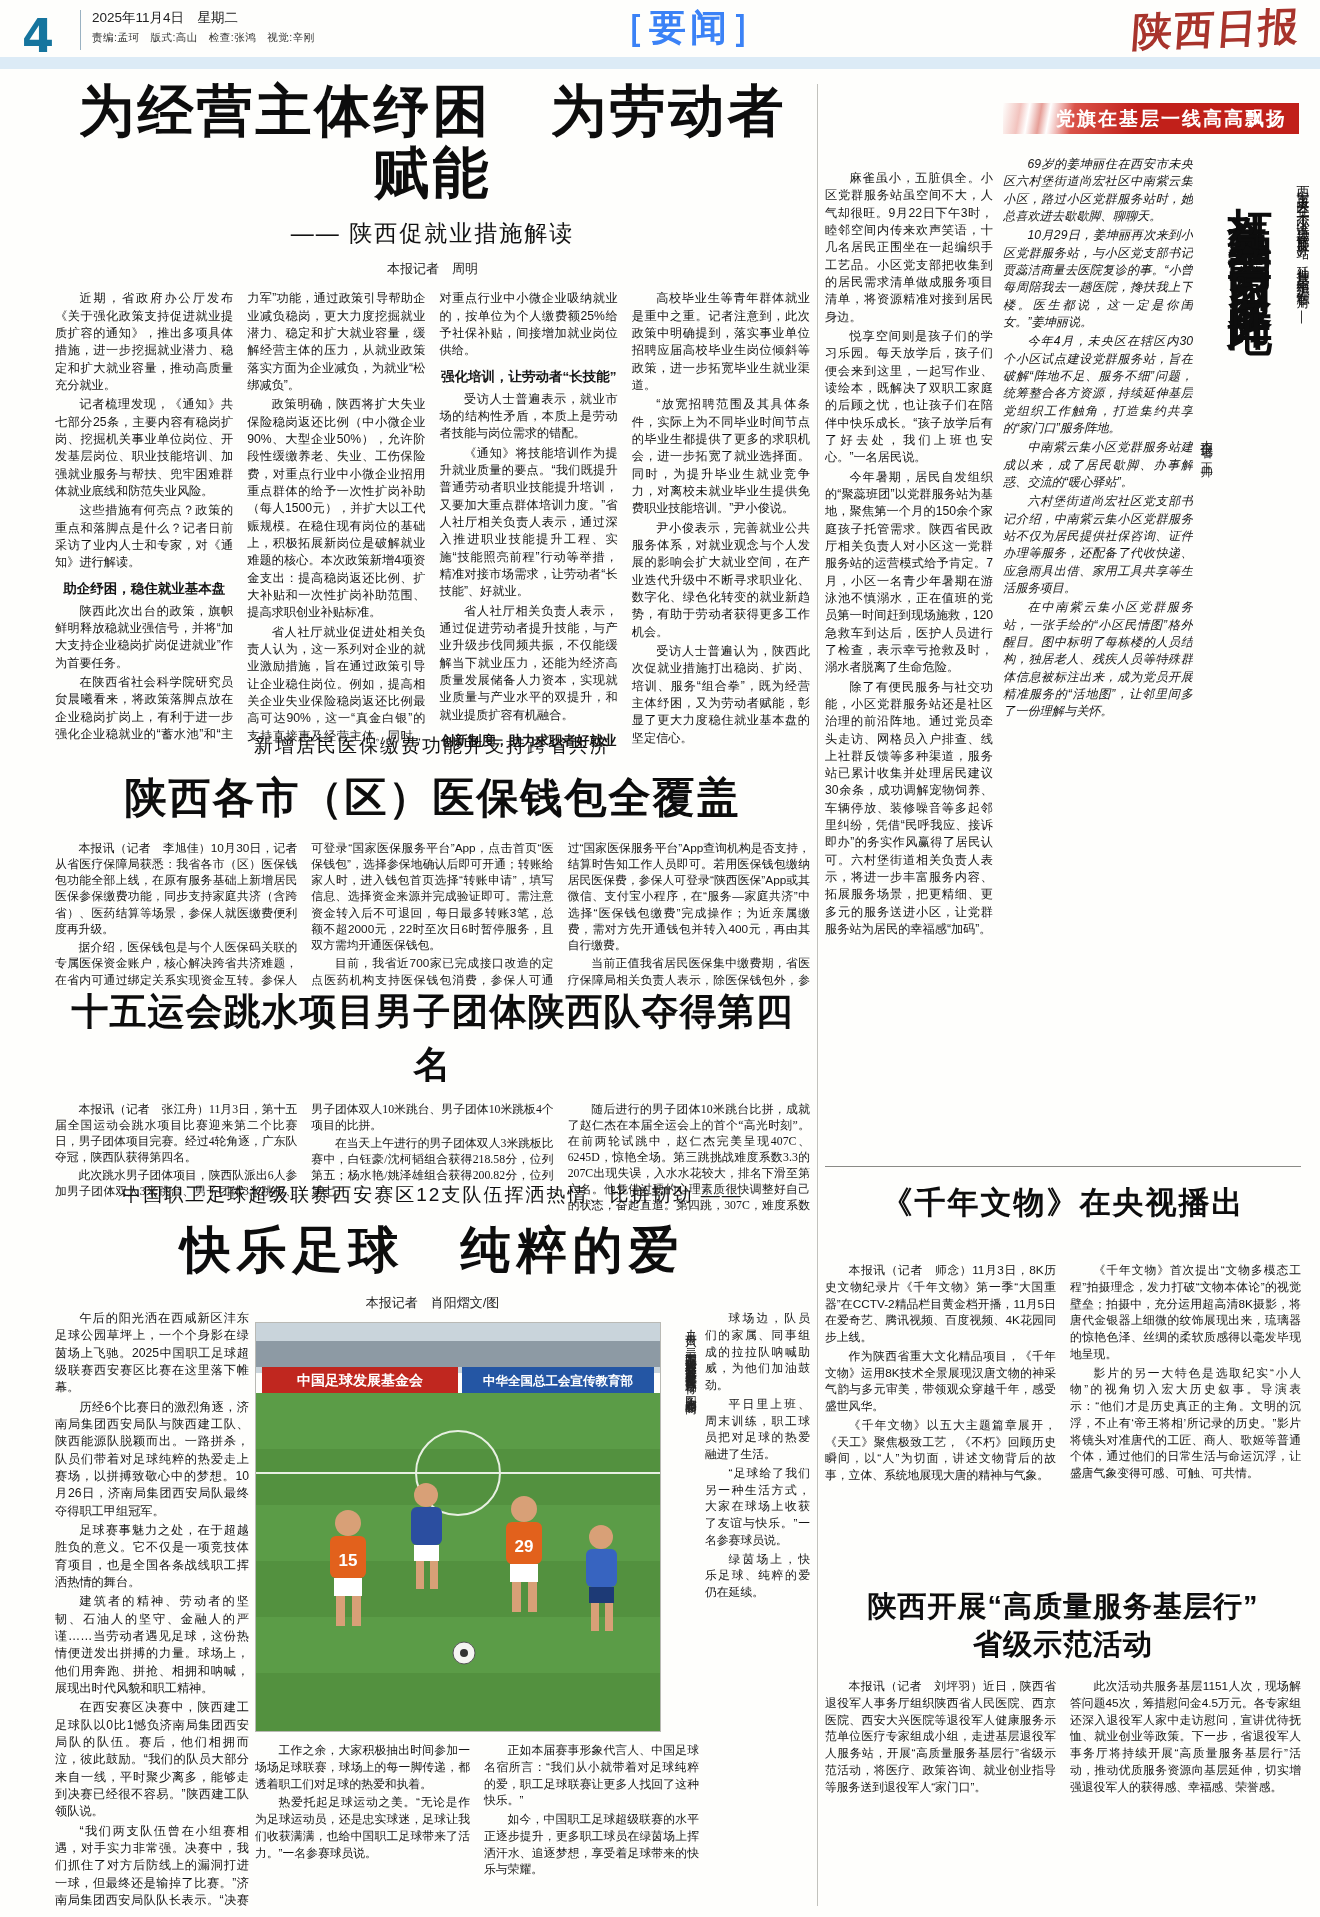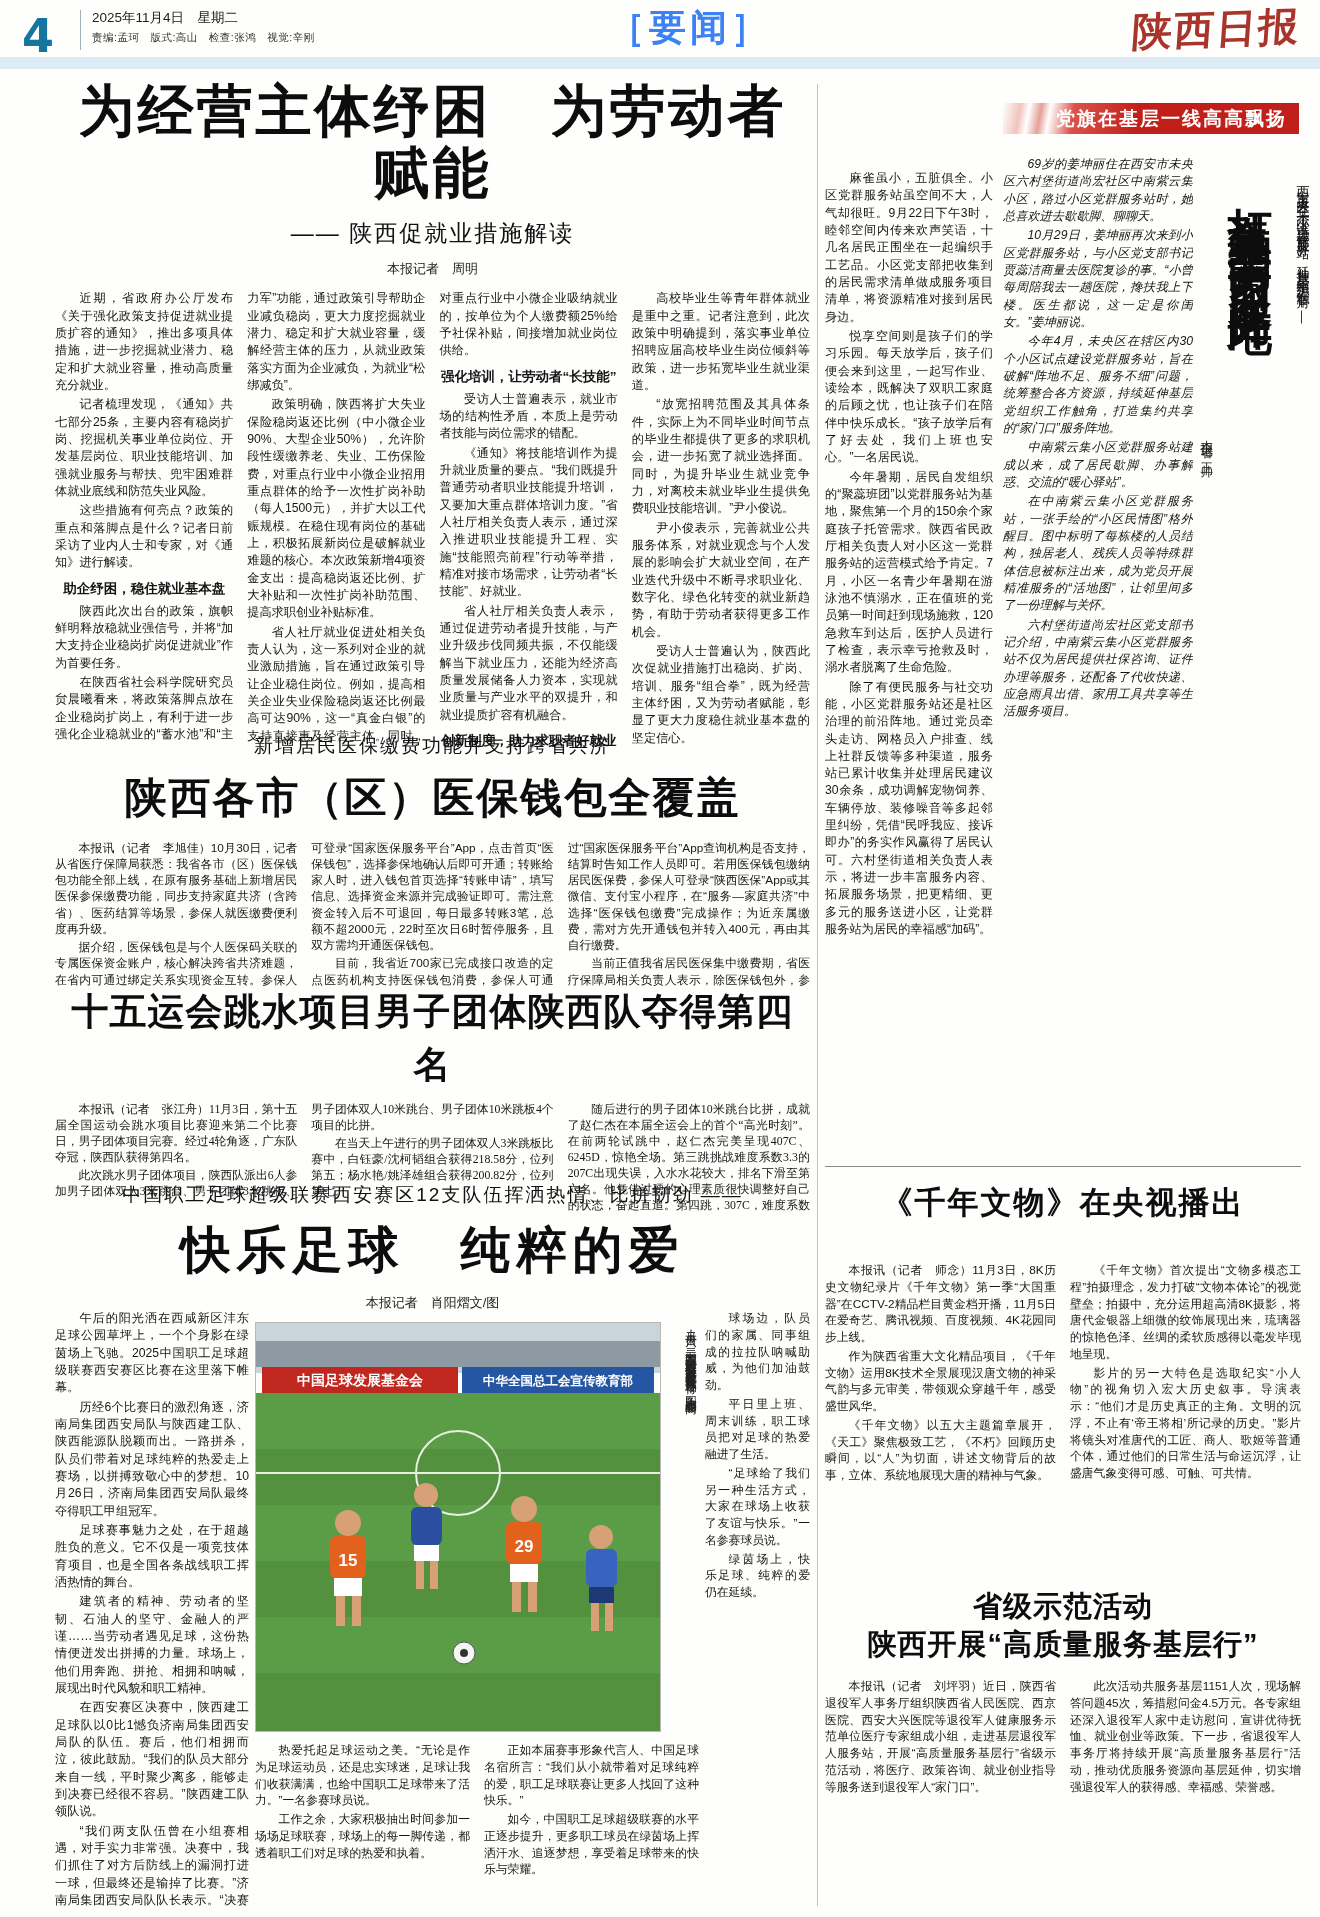--- a/index.html
+++ b/index.html
@@ -199,37 +199,37 @@
     </svg>
 
     <div class="abs foot-caption">十月二十六日，二〇二五中国职工足球超级联赛西安赛区冠军争夺战在西安市人民体育场举行。图为比赛精彩瞬间。</div>
     <div class="abs foot-right">
         <p class="para">球场边，队员们的家属、同事组成的拉拉队呐喊助威，为他们加油鼓劲。</p>
         <p class="para">平日里上班、周末训练，职工球员把对足球的热爱融进了生活。</p>
         <p class="para">“足球给了我们另一种生活方式，大家在球场上收获了友谊与快乐。”一名参赛球员说。</p>
         <p class="para">绿茵场上，快乐足球、纯粹的爱仍在延续。</p>
       </div>
     <div class="abs foot-bottom">
+        <p class="para">工作之余，大家积极抽出时间参加一场场足球联赛，球场上的每一脚传递，都透着职工们对足球的热爱和执着。</p>
         <p class="para">热爱托起足球运动之美。“无论是作为足球运动员，还是忠实球迷，足球让我们收获满满，也给中国职工足球带来了活力。”一名参赛球员说。</p>
-        <p class="para">工作之余，大家积极抽出时间参加一场场足球联赛，球场上的每一脚传递，都透着职工们对足球的热爱和执着。</p>
         <p class="para">正如本届赛事形象代言人、中国足球名宿所言：“我们从小就带着对足球纯粹的爱，职工足球联赛让更多人找回了这种快乐。”</p>
         <p class="para">如今，中国职工足球超级联赛的水平正逐步提升，更多职工球员在绿茵场上挥洒汗水、追逐梦想，享受着足球带来的快乐与荣耀。</p>
       </div>
   </div>
 
   <div class="abs right-region">
 
     <div class="abs party-banner">党旗在基层一线高高飘扬</div>
     <div class="abs party-colA">
         <p class="para">69岁的姜坤丽住在西安市未央区六村堡街道尚宏社区中南紫云集小区，路过小区党群服务站时，她总喜欢进去歇歇脚、聊聊天。</p>
         <p class="para">10月29日，姜坤丽再次来到小区党群服务站，与小区党支部书记贾蕊洁商量去医院复诊的事。“小曾每周陪我去一趟医院，搀扶我上下楼。医生都说，这一定是你闺女。”姜坤丽说。</p>
         <p class="para">今年4月，未央区在辖区内30个小区试点建设党群服务站，旨在破解“阵地不足、服务不细”问题，统筹整合各方资源，持续延伸基层党组织工作触角，打造集约共享的“家门口”服务阵地。</p>
         <p class="para">中南紫云集小区党群服务站建成以来，成了居民歇脚、办事解惑、交流的“暖心驿站”。</p>
+        <p class="para">六村堡街道尚宏社区党支部书记介绍，中南紫云集小区党群服务站不仅为居民提供社保咨询、证件办理等服务，还配备了代收快递、应急雨具出借、家用工具共享等生活服务项目。</p>
         <p class="para">在中南紫云集小区党群服务站，一张手绘的“小区民情图”格外醒目。图中标明了每栋楼的人员结构，独居老人、残疾人员等特殊群体信息被标注出来，成为党员开展精准服务的“活地图”，让邻里间多了一份理解与关怀。</p>
-        <p class="para">六村堡街道尚宏社区党支部书记介绍，中南紫云集小区党群服务站不仅为居民提供社保咨询、证件办理等服务，还配备了代收快递、应急雨具出借、家用工具共享等生活服务项目。</p>
       </div>
     <div class="abs party-colB">
         <p class="para">麻雀虽小，五脏俱全。小区党群服务站虽空间不大，人气却很旺。9月22日下午3时，睦邻空间内传来欢声笑语，十几名居民正围坐在一起编织手工艺品。小区党支部把收集到的居民需求清单做成服务项目清单，将资源精准对接到居民身边。</p>
         <p class="para">悦享空间则是孩子们的学习乐园。每天放学后，孩子们便会来到这里，一起写作业、读绘本，既解决了双职工家庭的后顾之忧，也让孩子们在陪伴中快乐成长。“孩子放学后有了好去处，我们上班也安心。”一名居民说。</p>
         <p class="para">今年暑期，居民自发组织的“聚蕊班团”以党群服务站为基地，聚焦第一个月的150余个家庭孩子托管需求。陕西省民政厅相关负责人对小区这一党群服务站的运营模式给予肯定。7月，小区一名青少年暑期在游泳池不慎溺水，正在值班的党员第一时间赶到现场施救，120急救车到达后，医护人员进行了检查，表示幸亏抢救及时，溺水者脱离了生命危险。</p>
         <p class="para">除了有便民服务与社交功能，小区党群服务站还是社区治理的前沿阵地。通过党员牵头走访、网格员入户排查、线上社群反馈等多种渠道，服务站已累计收集并处理居民建议30余条，成功调解宠物饲养、车辆停放、装修噪音等多起邻里纠纷，凭借“民呼我应、接诉即办”的务实作风赢得了居民认可。六村堡街道相关负责人表示，将进一步丰富服务内容、拓展服务场景，把更精细、更多元的服务送进小区，让党群服务站为居民的幸福感“加码”。</p>
       </div>
     <div class="abs party-vbyline">本报记者　王帅</div>
     <div class="abs party-vtitle">打造集约共享的『家门口』服务阵地</div>
     <div class="abs party-vdeck">西安市未央区在三十个小区试点建设党群服务站、延伸基层党组织工作触角 ——</div>
@@ -240,22 +240,22 @@
     </div>
     <div class="abs cols relic-body">
         <p class="para">本报讯（记者　师念）11月3日，8K历史文物纪录片《千年文物》第一季“大国重器”在CCTV-2精品栏目黄金档开播，11月5日在爱奇艺、腾讯视频、百度视频、4K花园同步上线。</p>
         <p class="para">作为陕西省重大文化精品项目，《千年文物》运用8K技术全景展现汉唐文物的神采气韵与多元审美，带领观众穿越千年，感受盛世风华。</p>
         <p class="para">《千年文物》以五大主题篇章展开，《天工》聚焦极致工艺，《不朽》回顾历史瞬间，以“人”为切面，讲述文物背后的故事，立体、系统地展现大唐的精神与气象。</p>
         <p class="para">《千年文物》首次提出“文物多模态工程”拍摄理念，发力打破“文物本体论”的视觉壁垒；拍摄中，充分运用超高清8K摄影，将唐代金银器上细微的纹饰展现出来，琉璃器的惊艳色泽、丝绸的柔软质感得以毫发毕现地呈现。</p>
         <p class="para">影片的另一大特色是选取纪实“小人物”的视角切入宏大历史叙事。导演表示：“他们才是历史真正的主角。文明的沉浮，不止有‘帝王将相’所记录的历史。”影片将镜头对准唐代的工匠、商人、歌姬等普通个体，通过他们的日常生活与命运沉浮，让盛唐气象变得可感、可触、可共情。</p>
       </div>
 
     <div class="abs bigtitle svc-title">
+      <div>陕西开展“高质量服务基层行”</div>
       <div>省级示范活动</div>
-      <div>陕西开展“高质量服务基层行”</div>
     </div>
     <div class="abs cols svc-body">
         <p class="para">本报讯（记者　刘坪羽）近日，陕西省退役军人事务厅组织陕西省人民医院、西京医院、西安大兴医院等退役军人健康服务示范单位医疗专家组成小组，走进基层退役军人服务站，开展“高质量服务基层行”省级示范活动，将医疗、政策咨询、就业创业指导等服务送到退役军人“家门口”。</p>
         <p class="para">此次活动共服务基层1151人次，现场解答问题45次，筹措慰问金4.5万元。各专家组还深入退役军人家中走访慰问，宣讲优待抚恤、就业创业等政策。下一步，省退役军人事务厅将持续开展“高质量服务基层行”活动，推动优质服务资源向基层延伸，切实增强退役军人的获得感、幸福感、荣誉感。</p>
       </div>
   </div>
 
 </div>
 
 </body></html>

